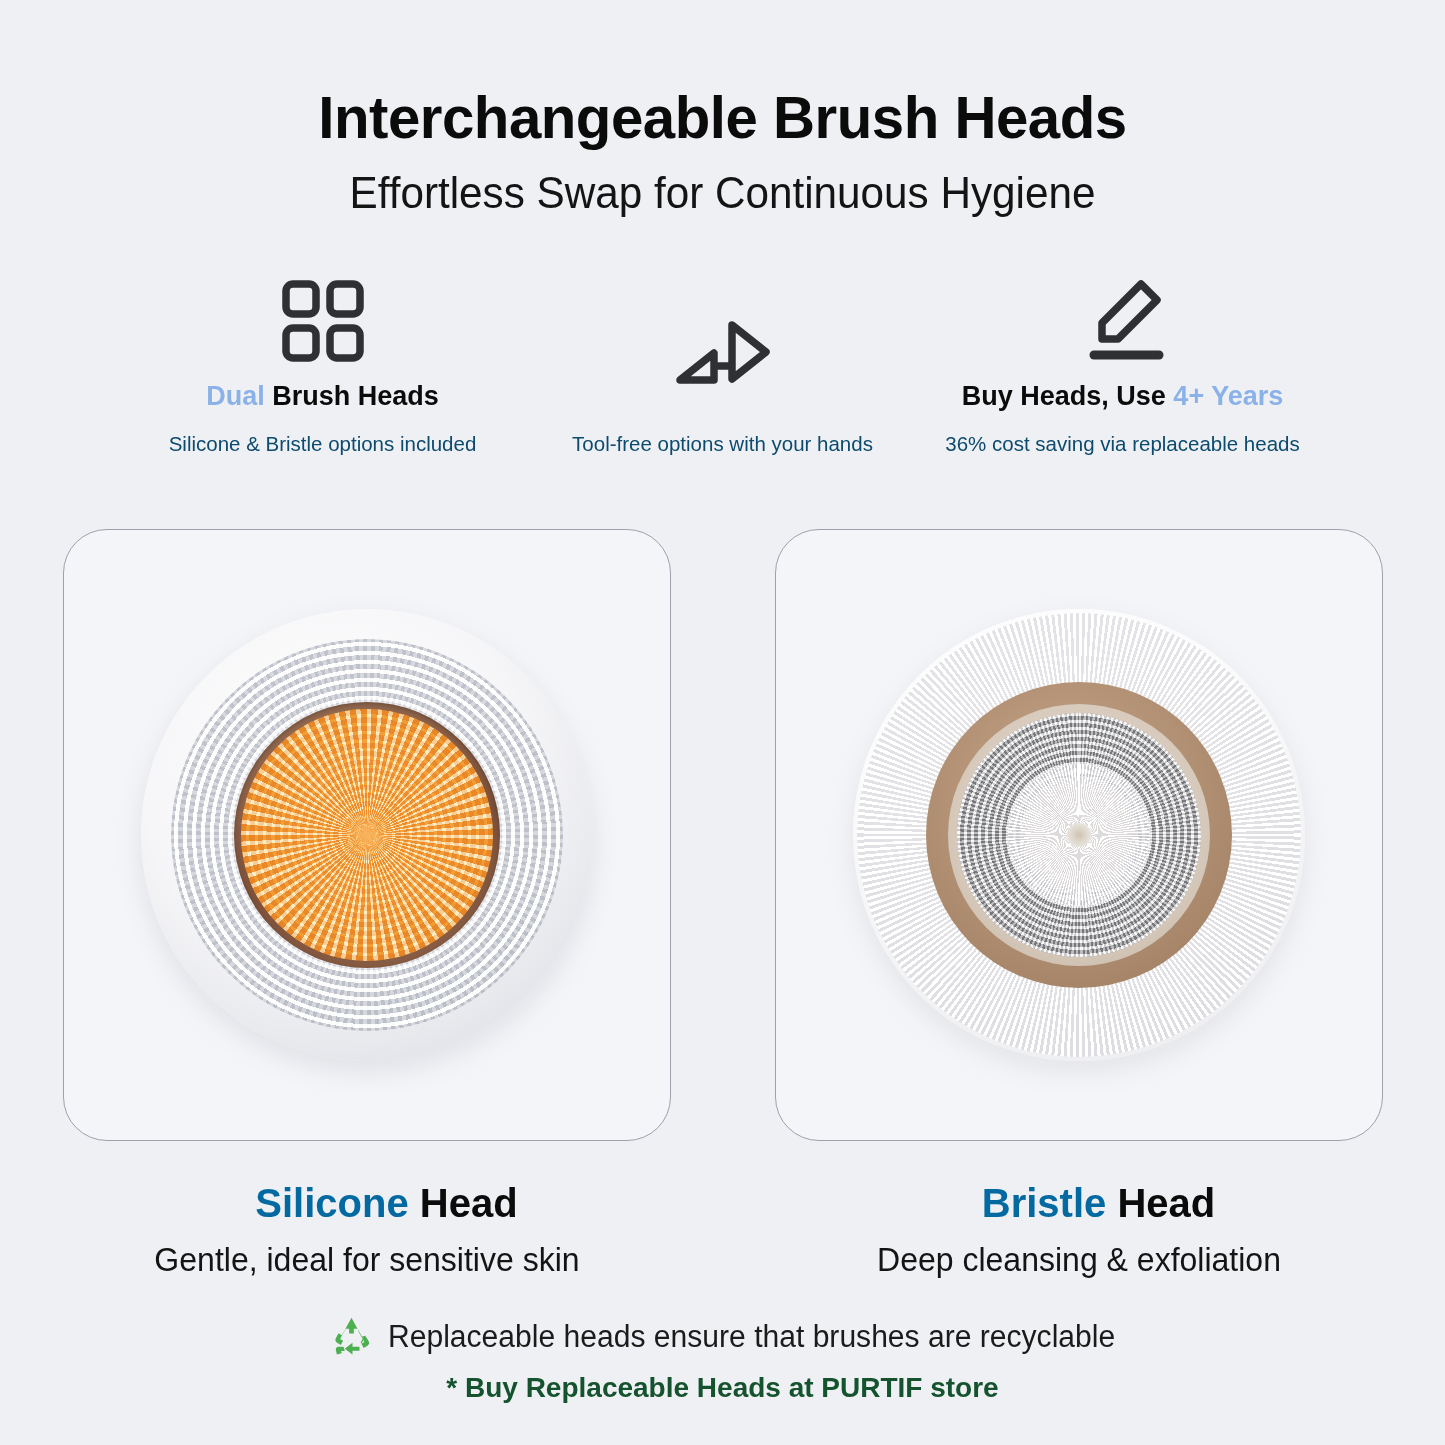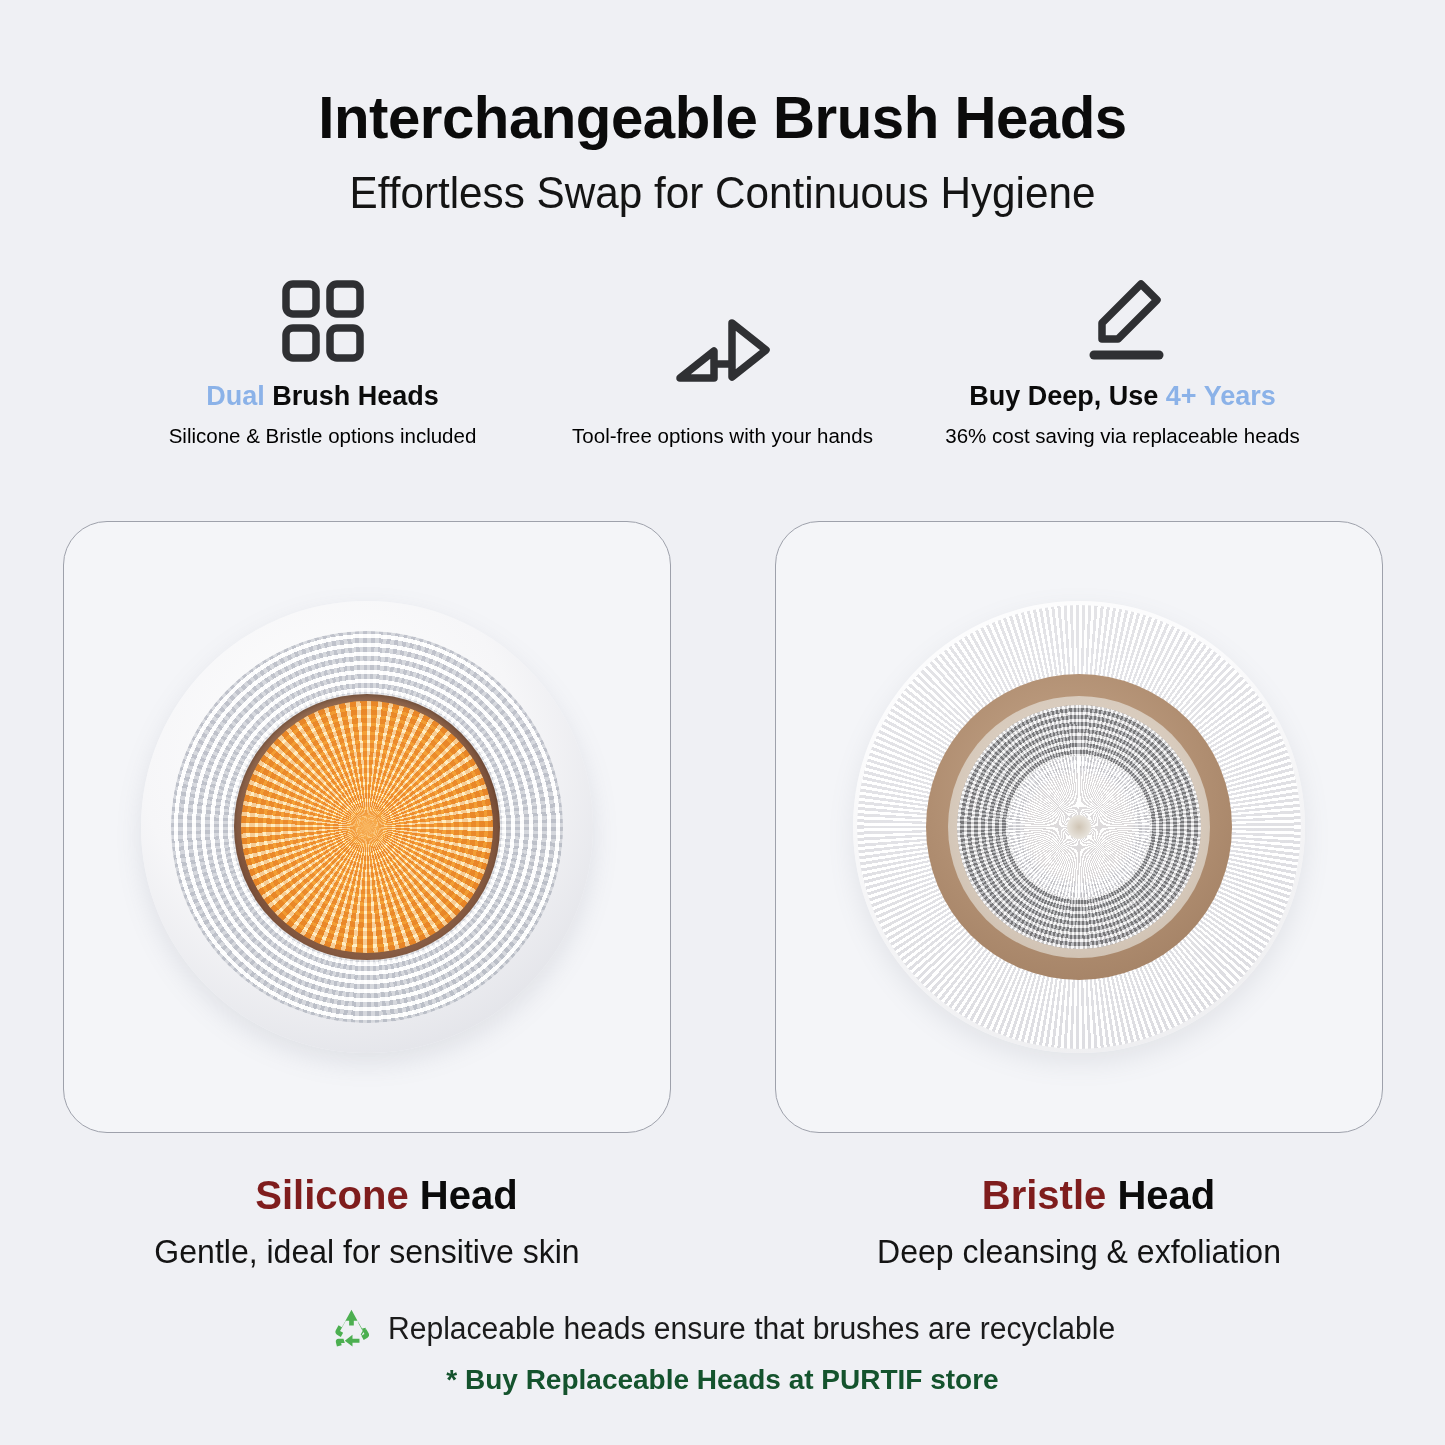--- a/index.html
+++ b/index.html
@@ -69,22 +69,22 @@
   .feature-title {
     font-size: 27px;
     font-weight: bold;
     color: #0b0b0b;
     line-height: 1.15;
     white-space: nowrap;
   }
   .feature-title .accent { color: #8bb2e8; }
   .feature-sub {
     font-size: 20.5px;
-    color: #000000;
-    margin-top: 12px;
+    color: #0c4a6e;
+    margin-top: 20px;
     line-height: 1.2;
     white-space: nowrap;
   }
 
   
   .cards {
     margin-top: 72px;
     display: flex;
     justify-content: center;
     gap: 104px;
@@ -278,21 +278,21 @@
   .caption {
     width: 608px;
     text-align: center;
   }
   .caption-title {
     font-size: 40px;
     font-weight: bold;
     color: #0b0b0b;
     line-height: 1.1;
   }
-  .caption-title .accent { color: #7f1d1d; margin-left: 40px; }
+  .caption-title .accent { color: #0369a1; margin-left: 40px; }
   .caption-sub {
     font-size: 33px;
     color: #141414;
     margin-top: 16px;
     line-height: 1.15;
     transform: scaleX(0.97);
   }
 
   
   .footer {
@@ -402,21 +402,21 @@
       <div class="feature-sub">Tool-free options with your hands</div>
     </div>
 
     <div class="feature">
       <div class="feature-icon">
         <svg width="96" height="92" viewBox="0 0 96 92" aria-hidden="true">
           <path d="M27 64 L27 48 L66 9 L82 25 L43 64 Z" fill="none" stroke="#2f3033" stroke-width="7.5" stroke-linejoin="round"></path>
           <line x1="19" y1="80" x2="84" y2="80" stroke="#2f3033" stroke-width="9" stroke-linecap="round"></line>
         </svg>
       </div>
-      <div class="feature-title"><span>Buy Deep, Use </span><span class="accent">4+ Years</span></div>
+      <div class="feature-title"><span>Buy Heads, Use </span><span class="accent">4+ Years</span></div>
       <div class="feature-sub">36% cost saving via replaceable heads</div>
     </div>
 
   </div>
 
   <div class="cards">
 
     <div class="card">
       <div class="silicone-head">
         <div class="ring-nubs"></div>

